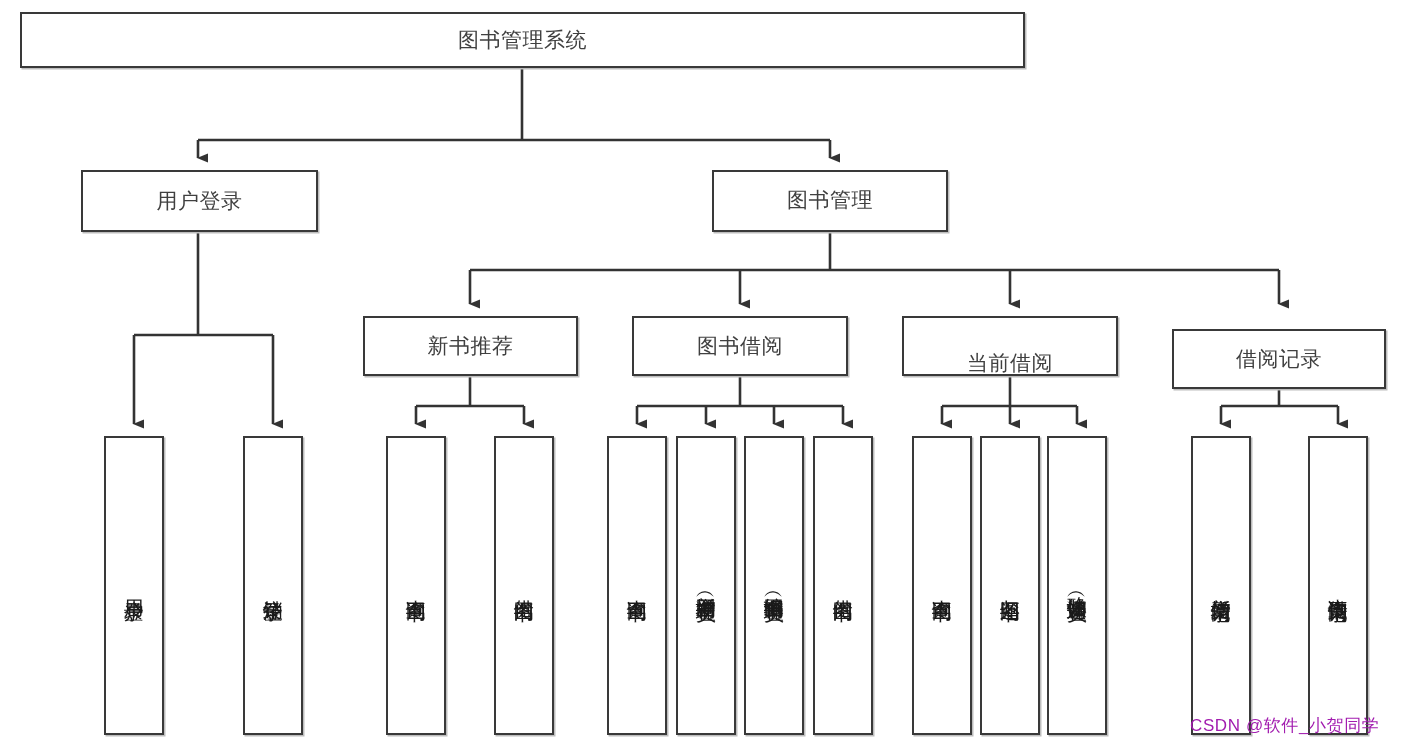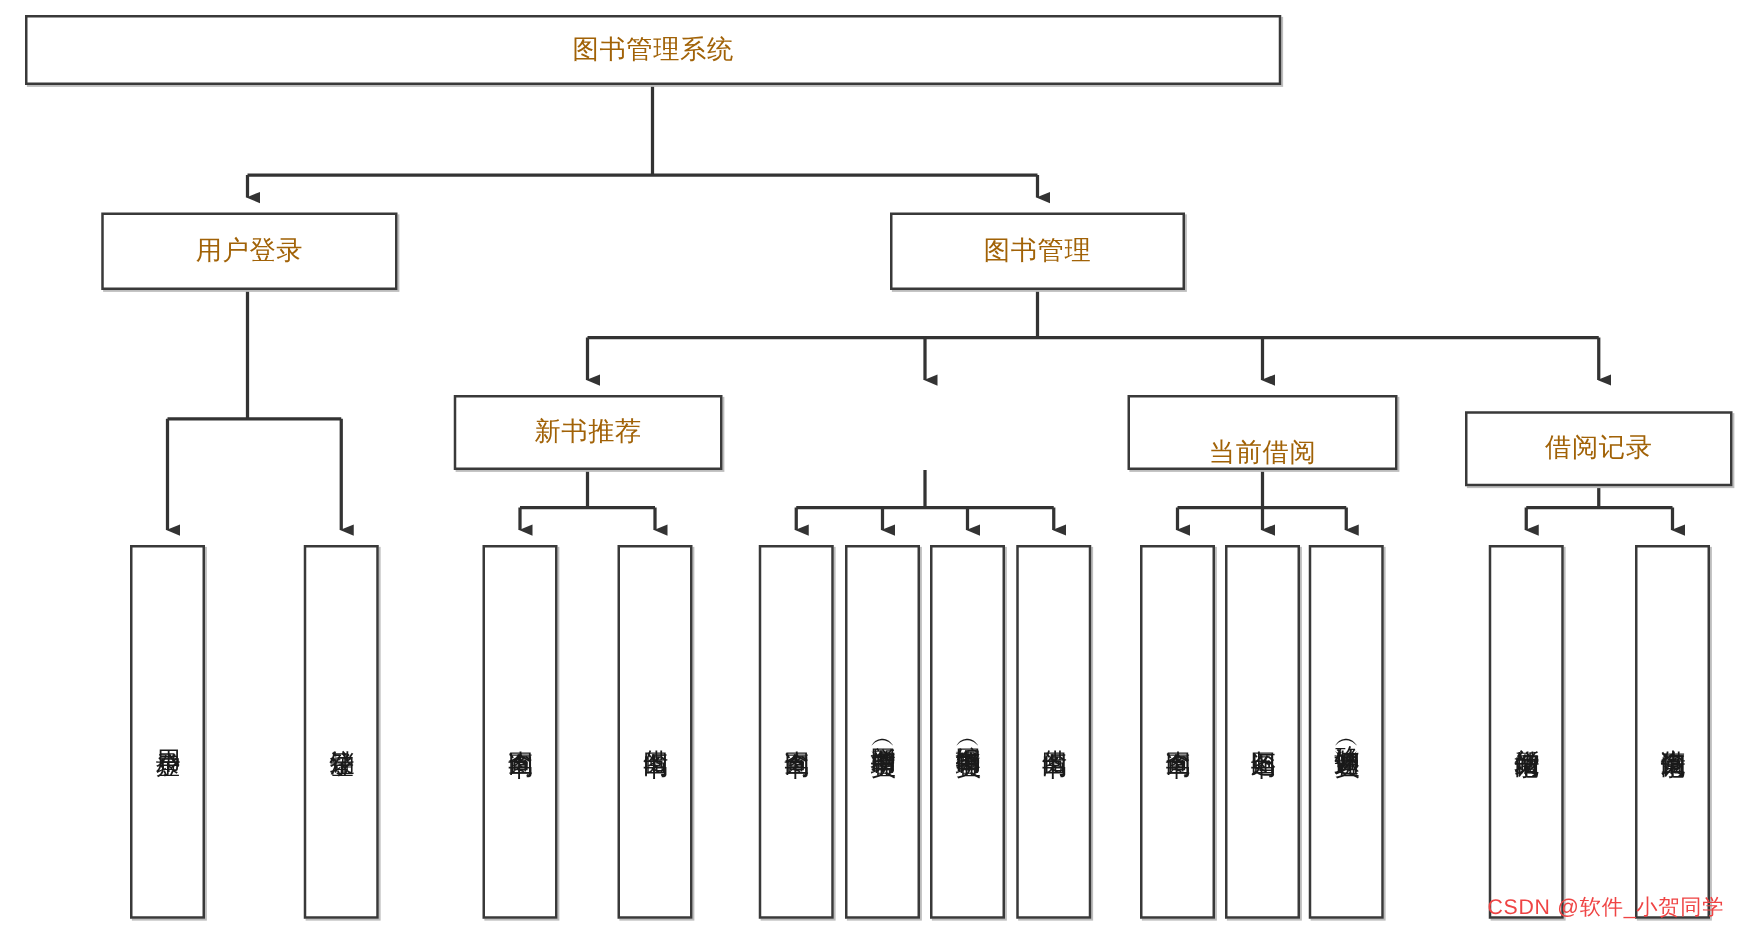--- a/index.html
+++ b/index.html
@@ -32,39 +32,39 @@
     background: #ffffff;
     border: 2px solid #393939;
     box-shadow: 1.5px 1.5px 0 0 #bdbdbd;
     display: flex;
     align-items: center;
     justify-content: center;
     overflow: hidden;
   }
   .node-label-h {
     font-size: 21px;
-    color: #a16207;
+    color: #404040;
     line-height: 1.1;
     white-space: nowrap;
     letter-spacing: 0.5px;
   }
   .node-label-v {
     font-size: 20px;
     color: #1a1a1a;
     writing-mode: vertical-rl;
     text-orientation: upright;
     line-height: 1.22;
     letter-spacing: 1px;
     white-space: nowrap;
     text-align: center;
   }
   .watermark {
     position: absolute;
     font-size: 17px;
-    color: #ef4444;
+    color: #a21caf;
     white-space: nowrap;
     letter-spacing: 0.6px;
   }
 </style>
 </head>
 <body>
 
 <div id="diagram-root">
 
   <svg class="diagram-canvas" viewBox="0 0 1405 747">
@@ -136,20 +136,23 @@
   <div class="node-box" style="left:81px; top:170px; width:237px; height:62px;">
     <span class="node-label-h">用户登录</span>
   </div>
   <div class="node-box" style="left:712px; top:170px; width:236px; height:62px;font-family:Liberation Serif, serif;">
     <span class="node-label-h">图书管理</span>
   </div>
 
   <div class="node-box" style="left:363px; top:316px; width:215px; height:60px;">
     <span class="node-label-h">新书推荐</span>
   </div>
+  <div class="node-box" style="left:632px; top:316px; width:216px; height:60px;">
+    <span class="node-label-h">图书借阅</span>
+  </div>
   <div class="node-box" style="left:902px; top:316px; width:216px; height:60px;align-items:flex-end;">
     <span class="node-label-h">当前借阅</span>
   </div>
   <div class="node-box" style="left:1172px; top:316px; width:214px; height:60px;margin-top:13px;">
     <span class="node-label-h">借阅记录</span>
   </div>
 
   <div class="node-box" style="left:104px; top:436px; width:60px; height:299px;">
     <span class="node-label-v">用户登录</span>
   </div>

